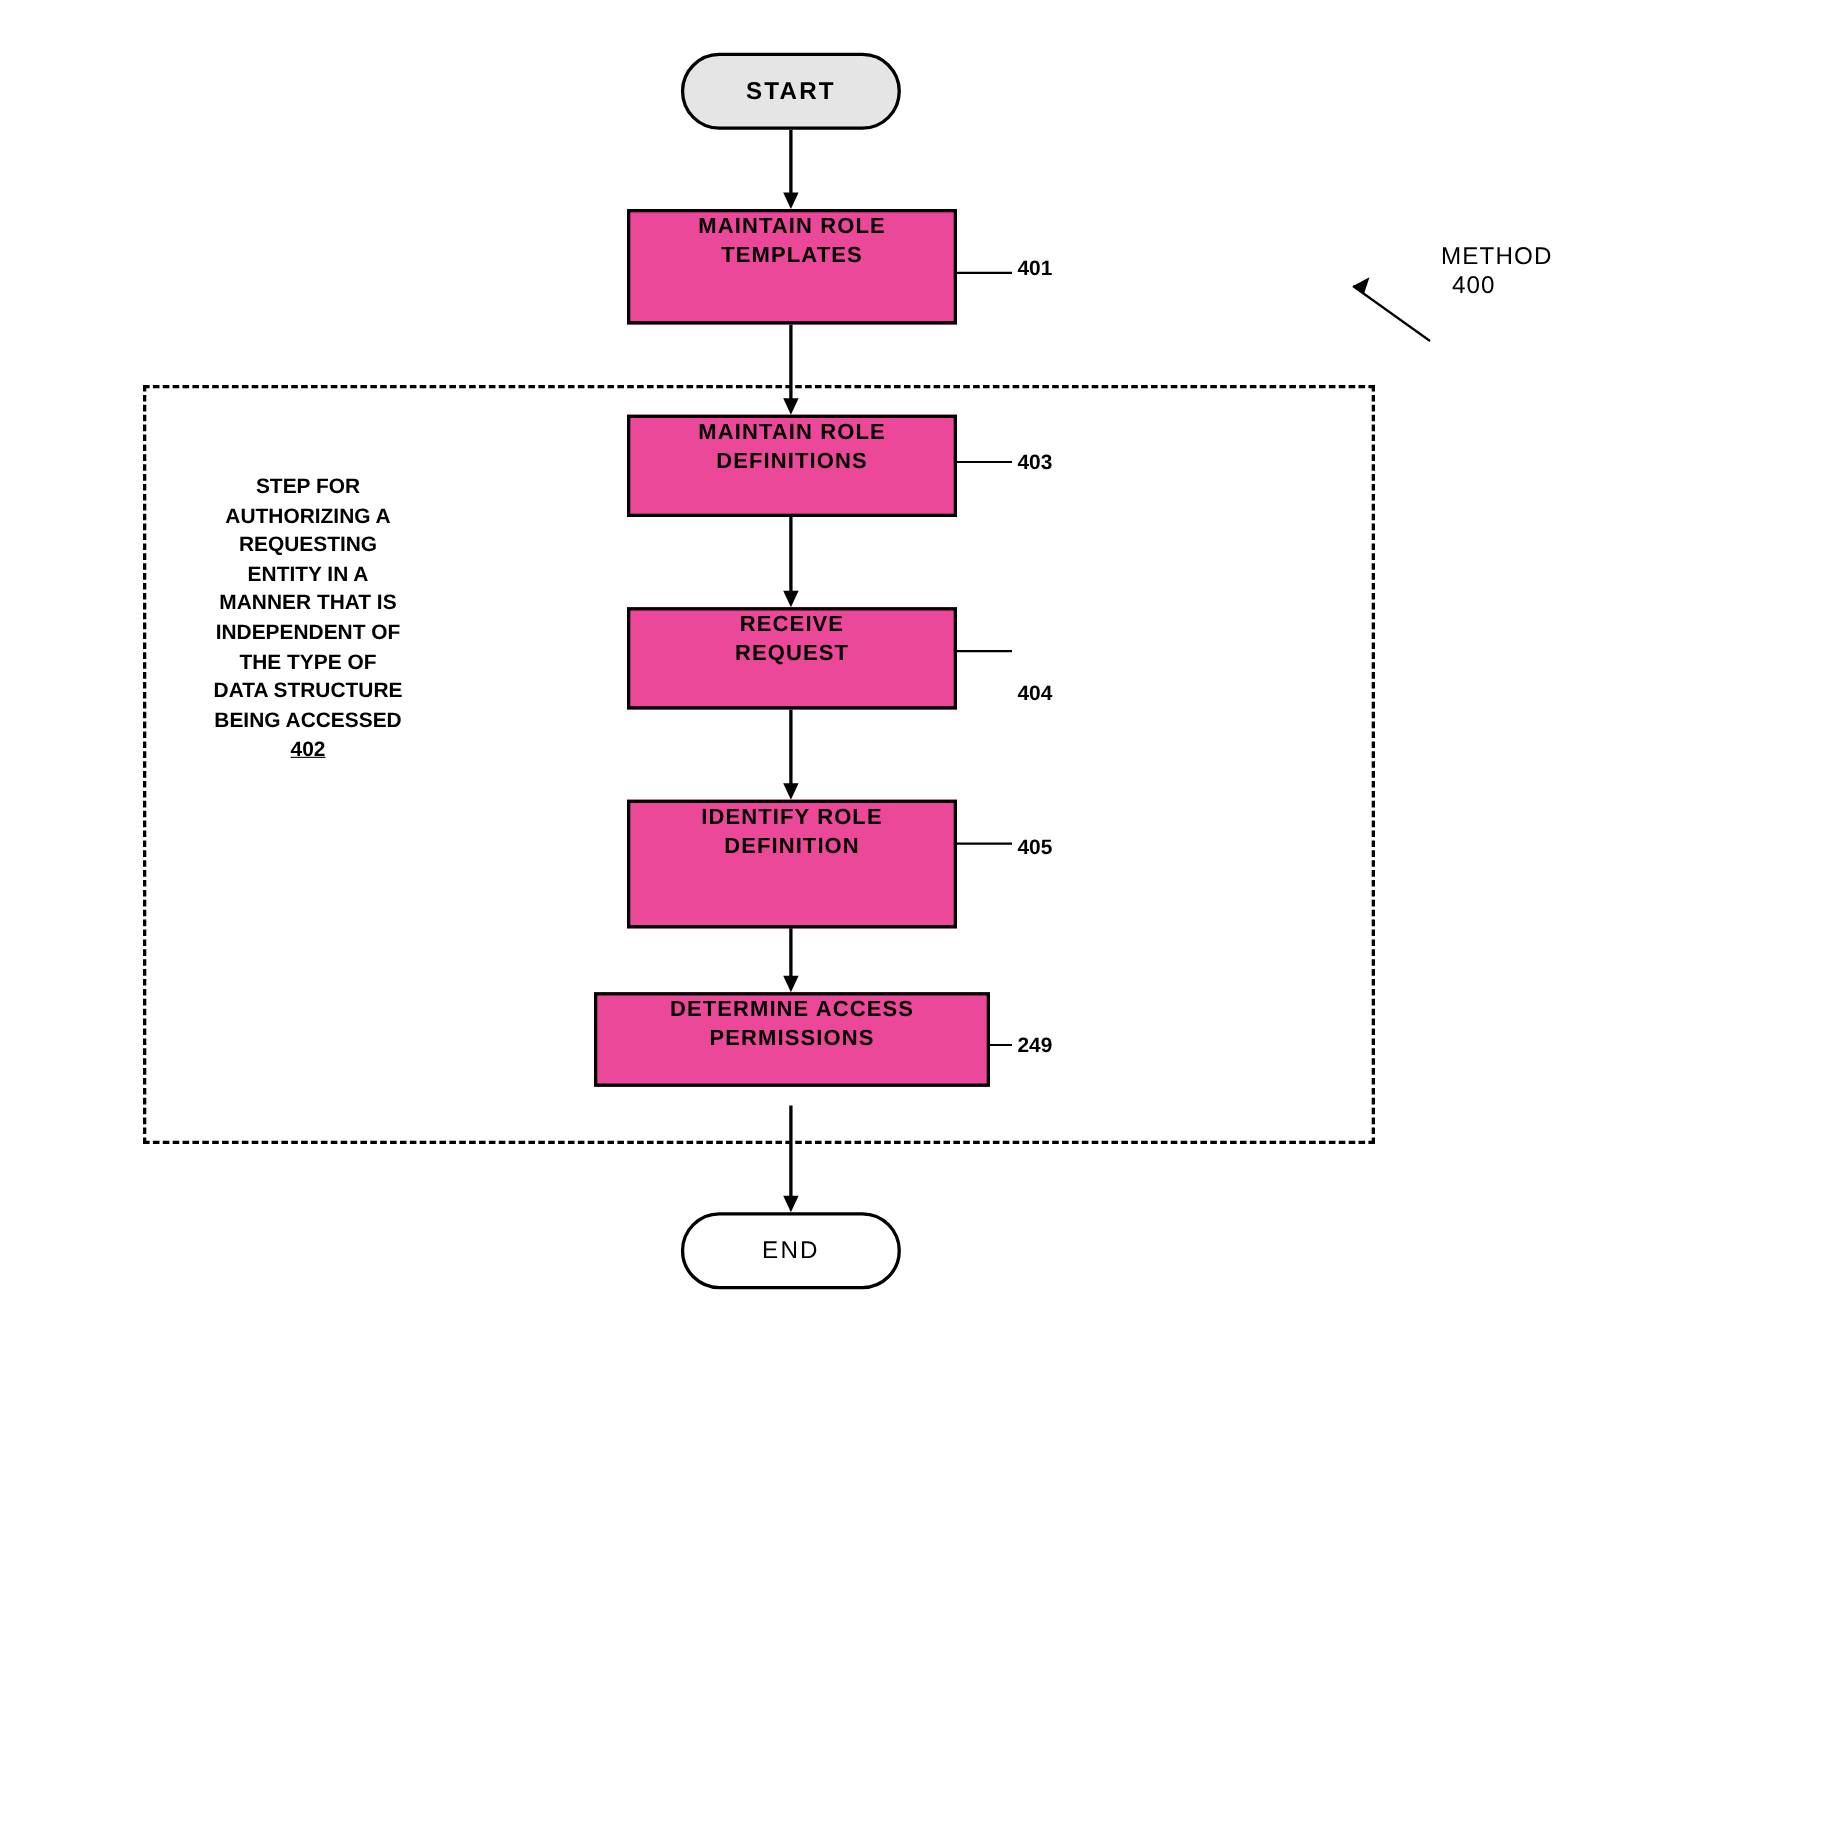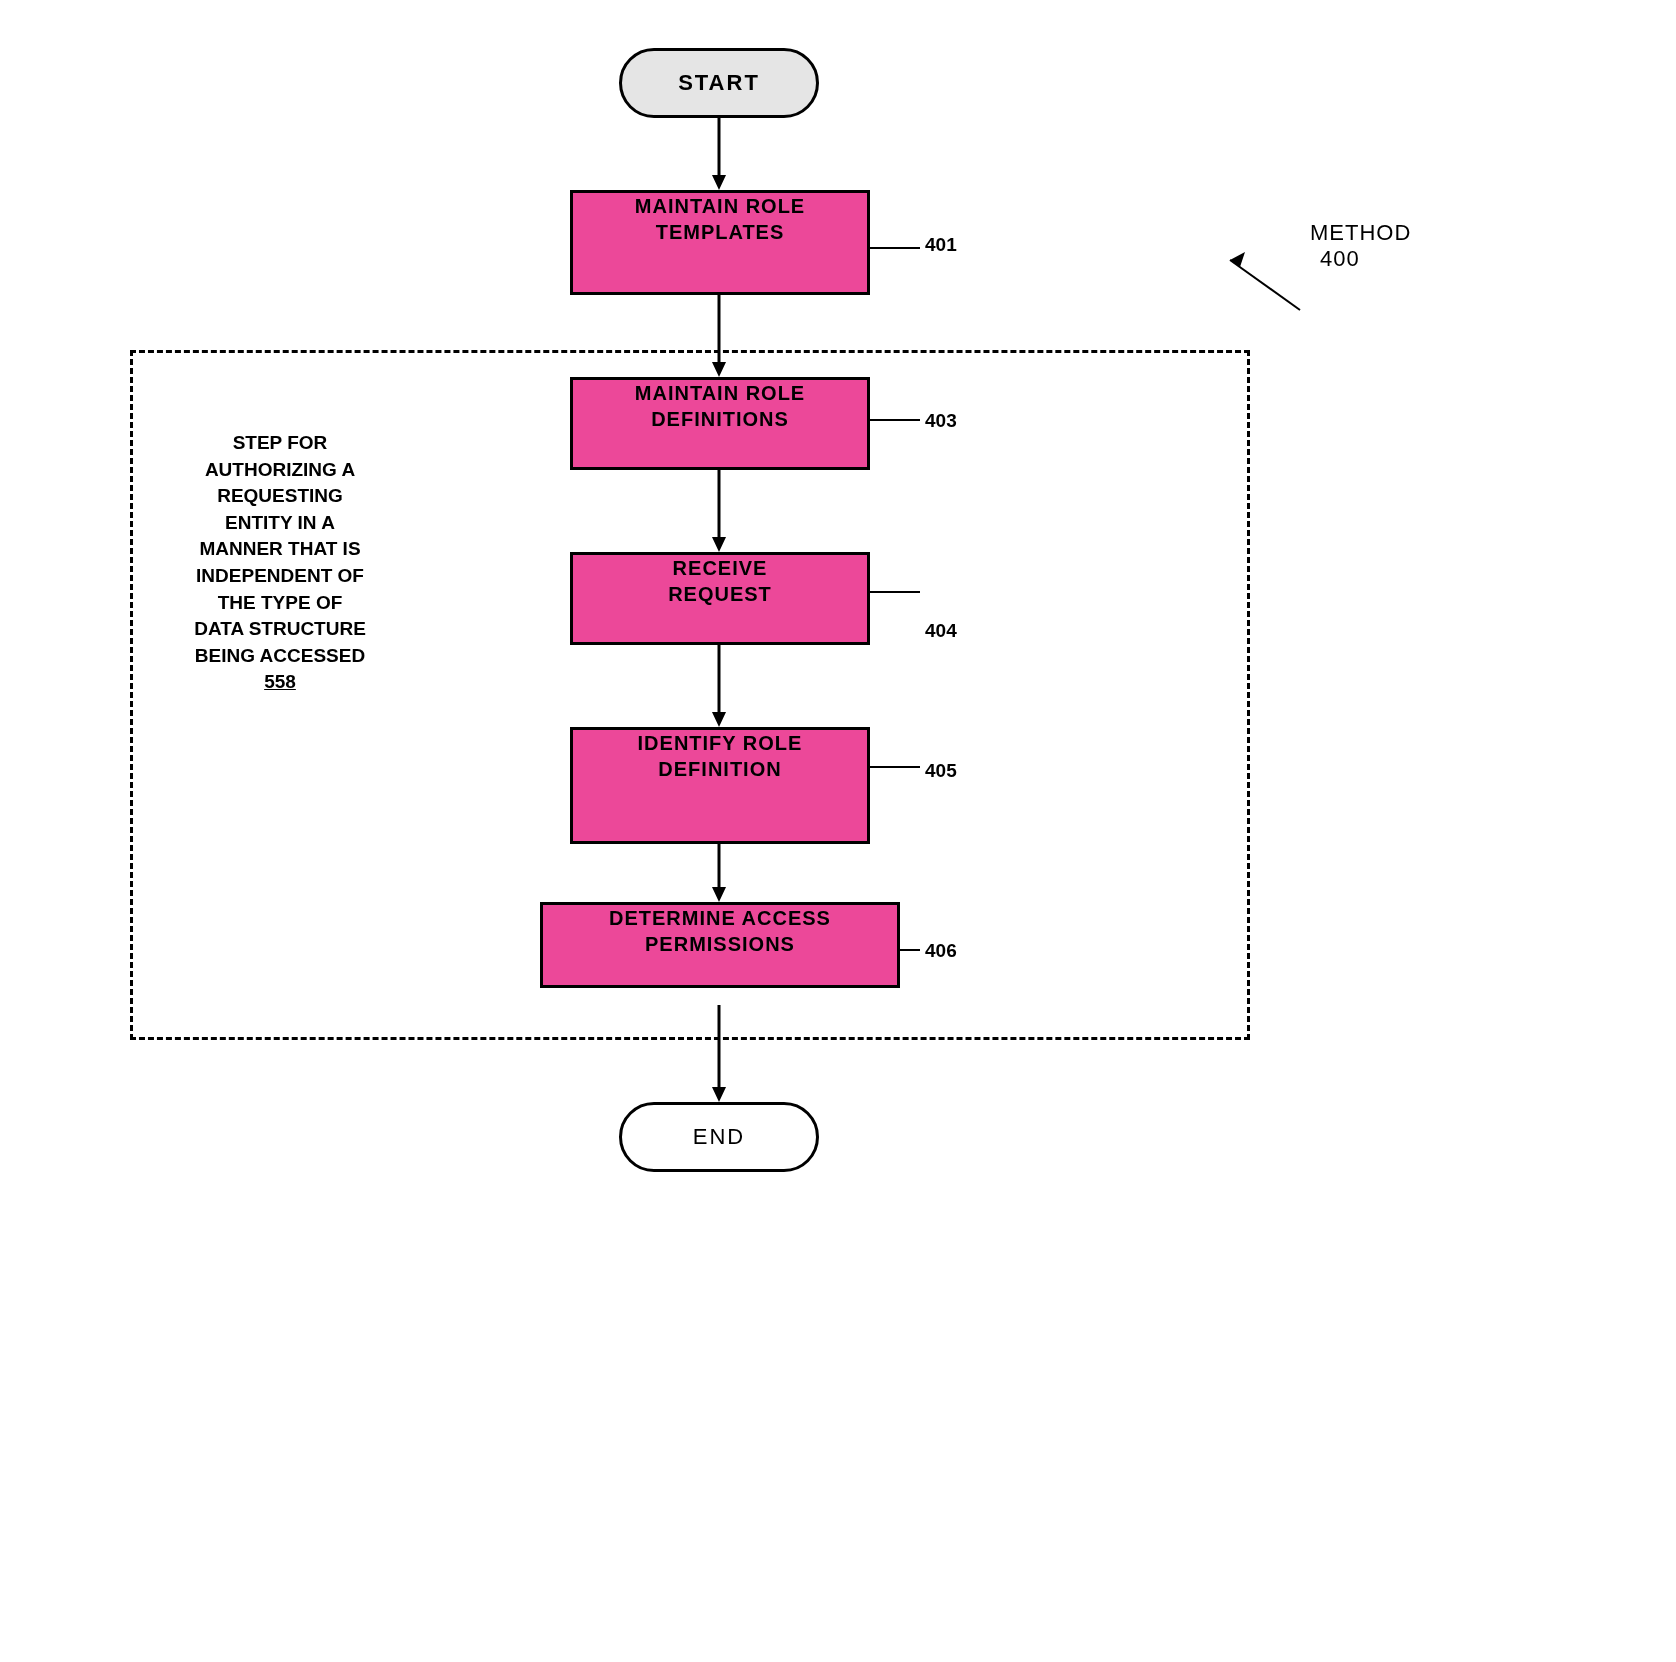--- a/index.html
+++ b/index.html
@@ -162,42 +162,42 @@
   <div class="process-box" style="top:190px; left:570px; width:300px; height:105px;">
     <span>MAINTAIN ROLE<br>TEMPLATES</span>
   </div>
   <span class="ref-number" style="top:234px; left:925px;">401</span>
 
   <div class="dashed-box" style="top:350px; left:130px; width:1120px; height:690px;">
   </div>
 
   <div class="label-text" style="top:430px; left:140px; width:280px;">
     <span>STEP FOR<br>AUTHORIZING A<br>REQUESTING<br>ENTITY IN A<br>MANNER THAT IS<br>INDEPENDENT OF<br>THE TYPE OF<br>DATA STRUCTURE<br>BEING ACCESSED</span><br>
-    <span class="underline">558</span>
+    <span class="underline">402</span>
   </div>
 
   <div class="process-box" style="top:377px; left:570px; width:300px; height:93px;">
     <span>MAINTAIN ROLE<br>DEFINITIONS</span>
   </div>
   <span class="ref-number" style="top:410px; left:925px;">403</span>
 
   <div class="process-box" style="top:552px; left:570px; width:300px; height:93px;">
     <span>RECEIVE<br>REQUEST</span>
   </div>
   <span class="ref-number" style="top:620px; left:925px;">404</span>
 
   <div class="process-box" style="top:727px; left:570px; width:300px; height:117px;">
     <span>IDENTIFY ROLE<br>DEFINITION</span>
   </div>
   <span class="ref-number" style="top:760px; left:925px;">405</span>
 
   <div class="process-box" style="top:902px; left:540px; width:360px; height:86px;">
     <span>DETERMINE ACCESS<br>PERMISSIONS</span>
   </div>
-  <span class="ref-number" style="top:940px; left:925px;">406</span>
+  <span class="ref-number" style="top:940px; left:925px;">249</span>
 
   <div class="end-oval" style="top:1102px; left:619px; width:200px; height:70px;">
     <span>END</span>
   </div>
 
   <div class="method-label" style="top:220px; left:1310px;">
     <span>METHOD</span><br>
     <span style="margin-left:10px;">400</span>
   </div>
 

